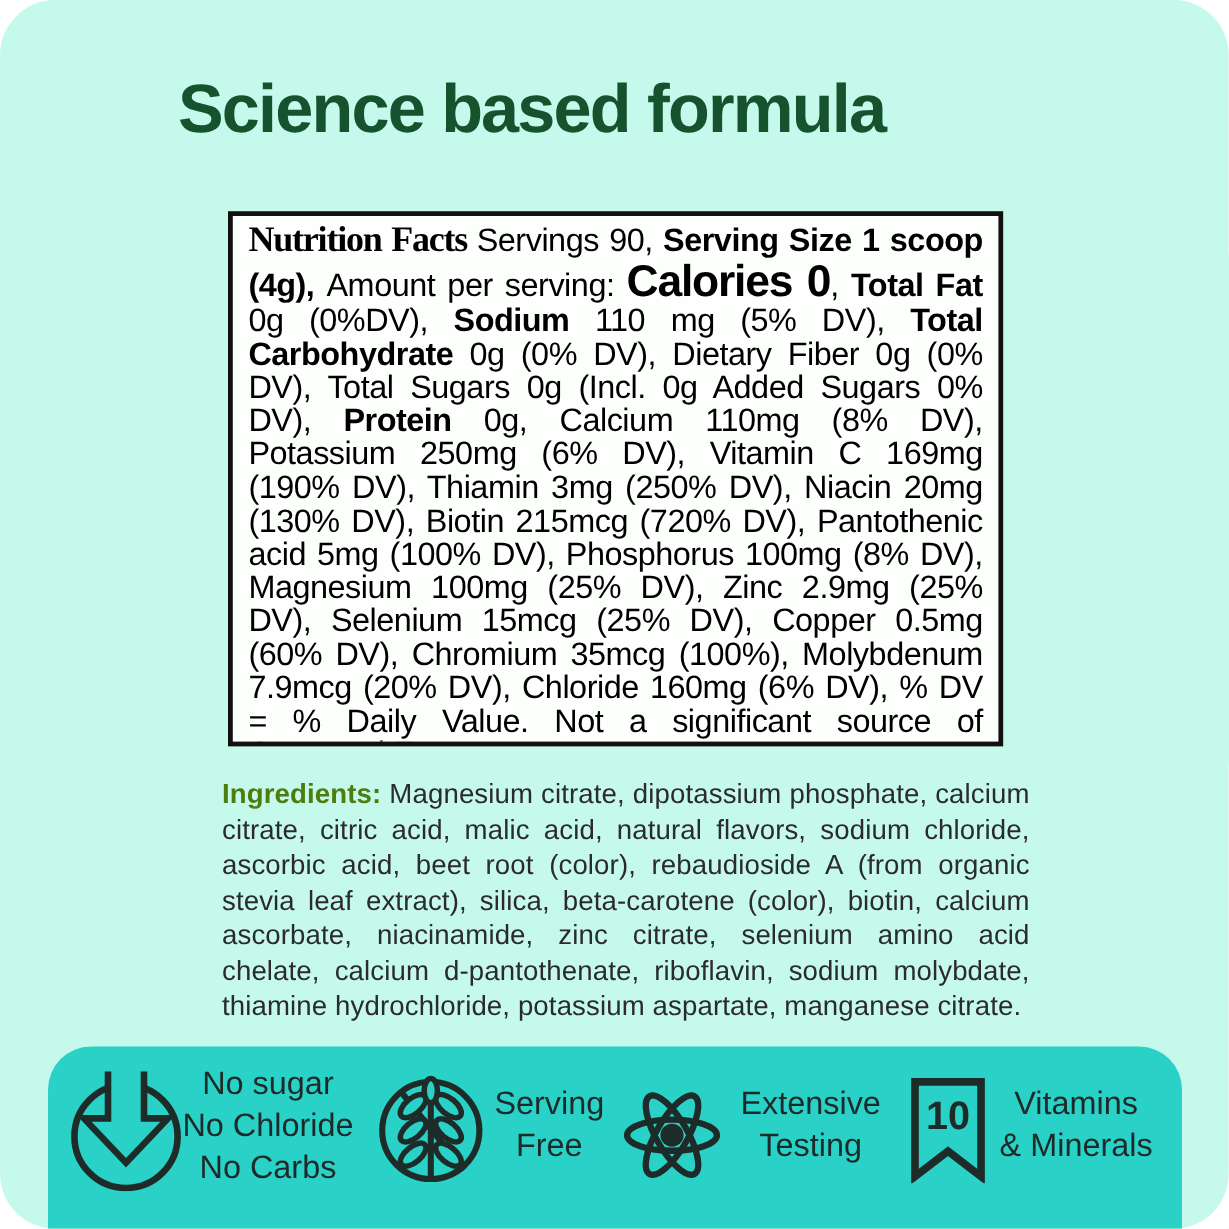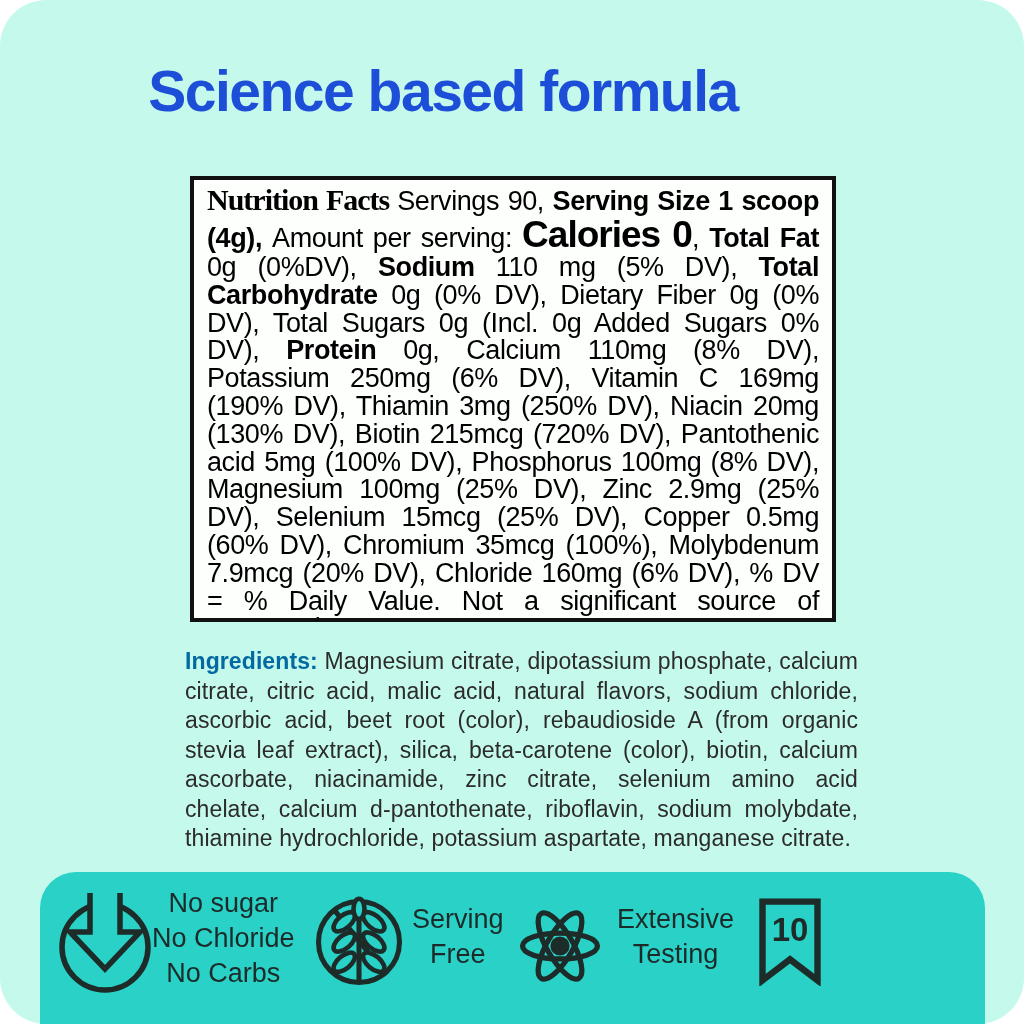--- a/index.html
+++ b/index.html
@@ -2,35 +2,35 @@
 <html><head>
 <meta charset="utf-8">
 <style>
   html,body{margin:0;padding:0;background:#ffffff;}
   .stage{position:relative;width:1024px;height:1024px;overflow:hidden;
          font-family:"Liberation Sans",sans-serif;}
   .card{position:absolute;inset:0;background:#c5f9ec;border-radius:46px;}
 
   .title{position:absolute;left:0;top:58px;width:886px;margin:0;
          text-align:center;font-size:57px;font-weight:800;letter-spacing:-1.5px;
-         color:#1d4ed8;}
+         color:#14532d;}
 
   .nf-box{position:absolute;left:190px;top:176px;width:646px;height:446px;
           box-sizing:border-box;background:#fdfffd;border:4px solid #111111;
           padding:5px 13px 0 13px;overflow:hidden;}
   .nf-text{margin:0;text-align:justify;color:#000000;
            font-size:27px;line-height:1.03;letter-spacing:-0.4px;word-spacing:1px;}
   .nf-xl{font-size:30px;font-weight:bold;letter-spacing:-1px;font-family:Liberation Serif, serif;}
   .nf-lg{font-size:37px;font-weight:bold;letter-spacing:-1px;}
   .b{font-weight:bold;}
 
   .ingredients{position:absolute;left:185px;top:647px;width:673px;margin:0;
                text-align:justify;color:#2b2b2b;font-size:23px;line-height:29.5px;
                letter-spacing:0.1px;}
-  .ingredients .b{color:#0369a1;}
+  .ingredients .b{color:#4d7c0f;}
 
   .bar{position:absolute;left:40px;top:872px;width:945px;height:152px;
        background:#2ad1c6;border-radius:36px 36px 0 0;text-align:center;}
   .badge-icon{position:absolute;}
   .badge-lines{position:absolute;color:#1c2b29;font-size:27px;line-height:35px;
                white-space:nowrap;}
   .icon-stroke{stroke:#1d2b29;fill:none;}
   .ribbon-num{font-weight:bold;fill:#1d2b29;}
 </style>
 </head>
@@ -84,16 +84,20 @@
       </svg>
       <div class="badge-lines" style="left:577px;top:30px">
         <div>Extensive</div>
         <div>Testing</div>
       </div>
 
       <svg class="badge-icon" style="left:717px;top:24px" width="66" height="90" viewBox="0 0 72 96">
         <path class="icon-stroke" d="M6 5 H66 V91 L36 68 L6 91 Z" stroke-width="7"></path>
         <text class="ribbon-num" x="36" y="48" font-size="36" text-anchor="middle">10</text>
       </svg>
+      <div class="badge-lines" style="left:793px;top:30px">
+        <div>Vitamins</div>
+        <div>&amp; Minerals</div>
+      </div>
 
     </div>
   </div>
 </div>
 
 </body></html>

